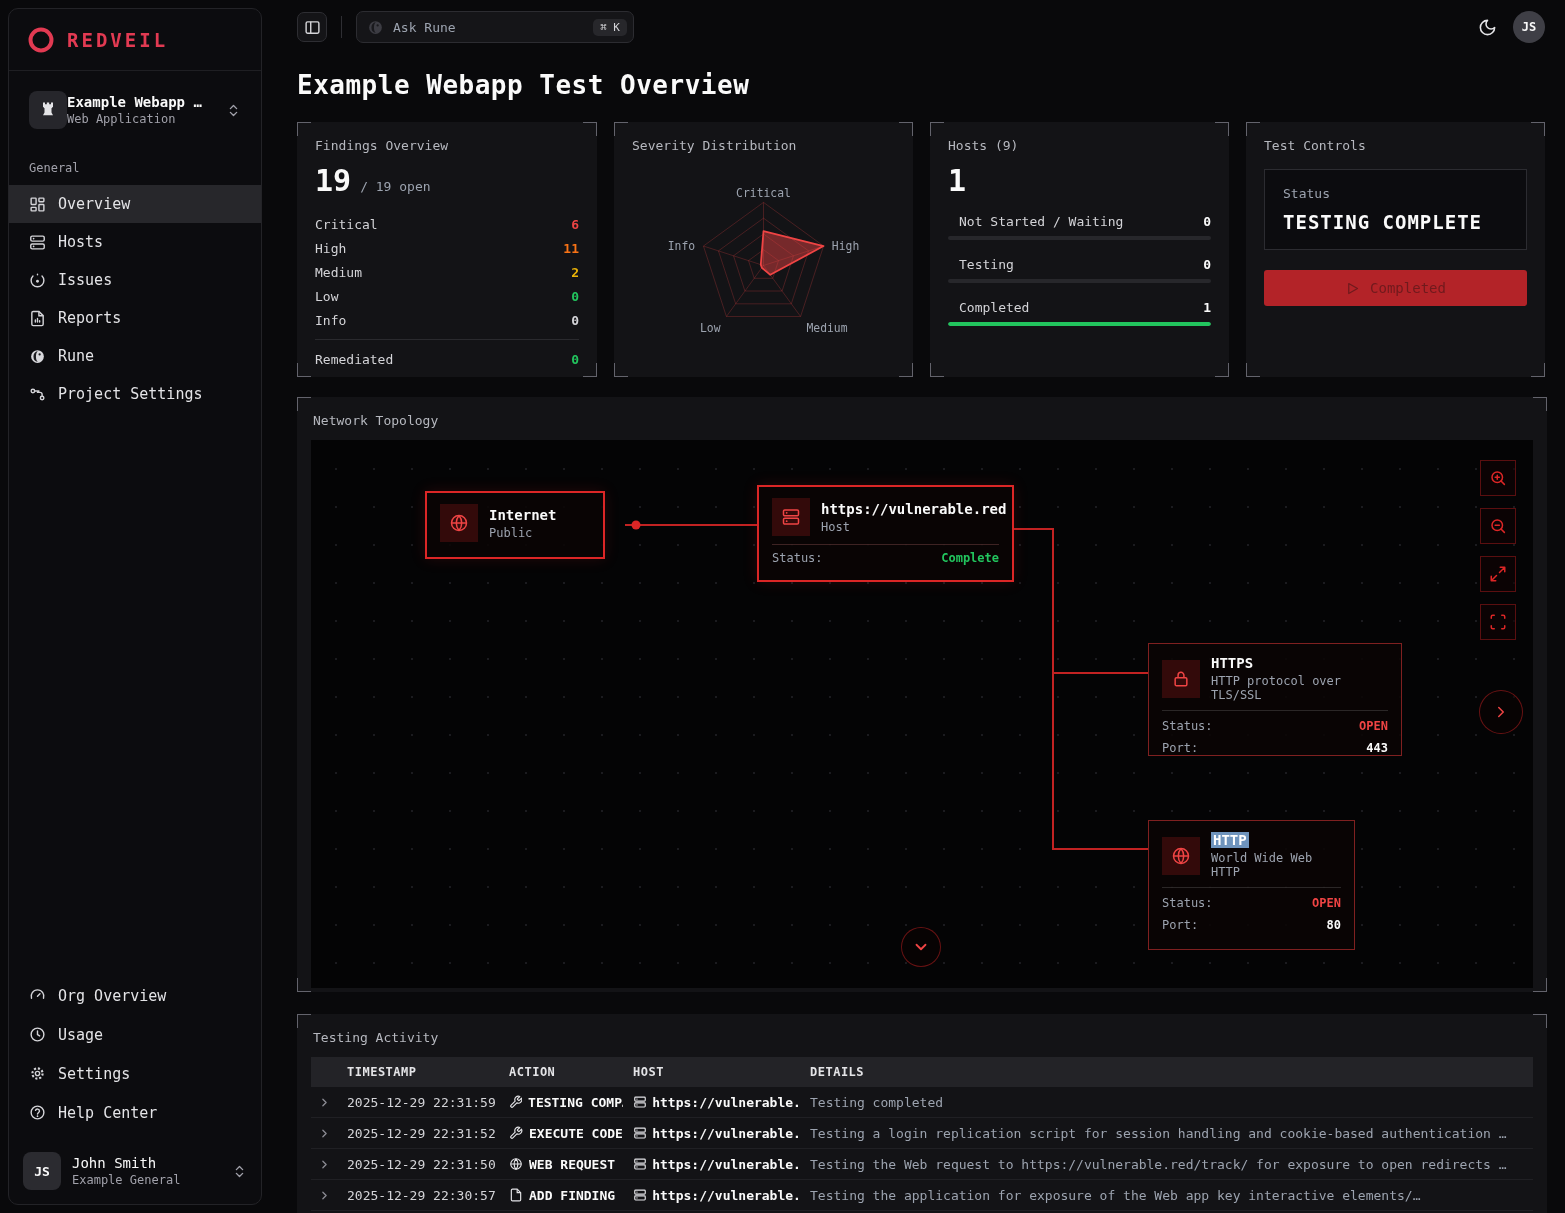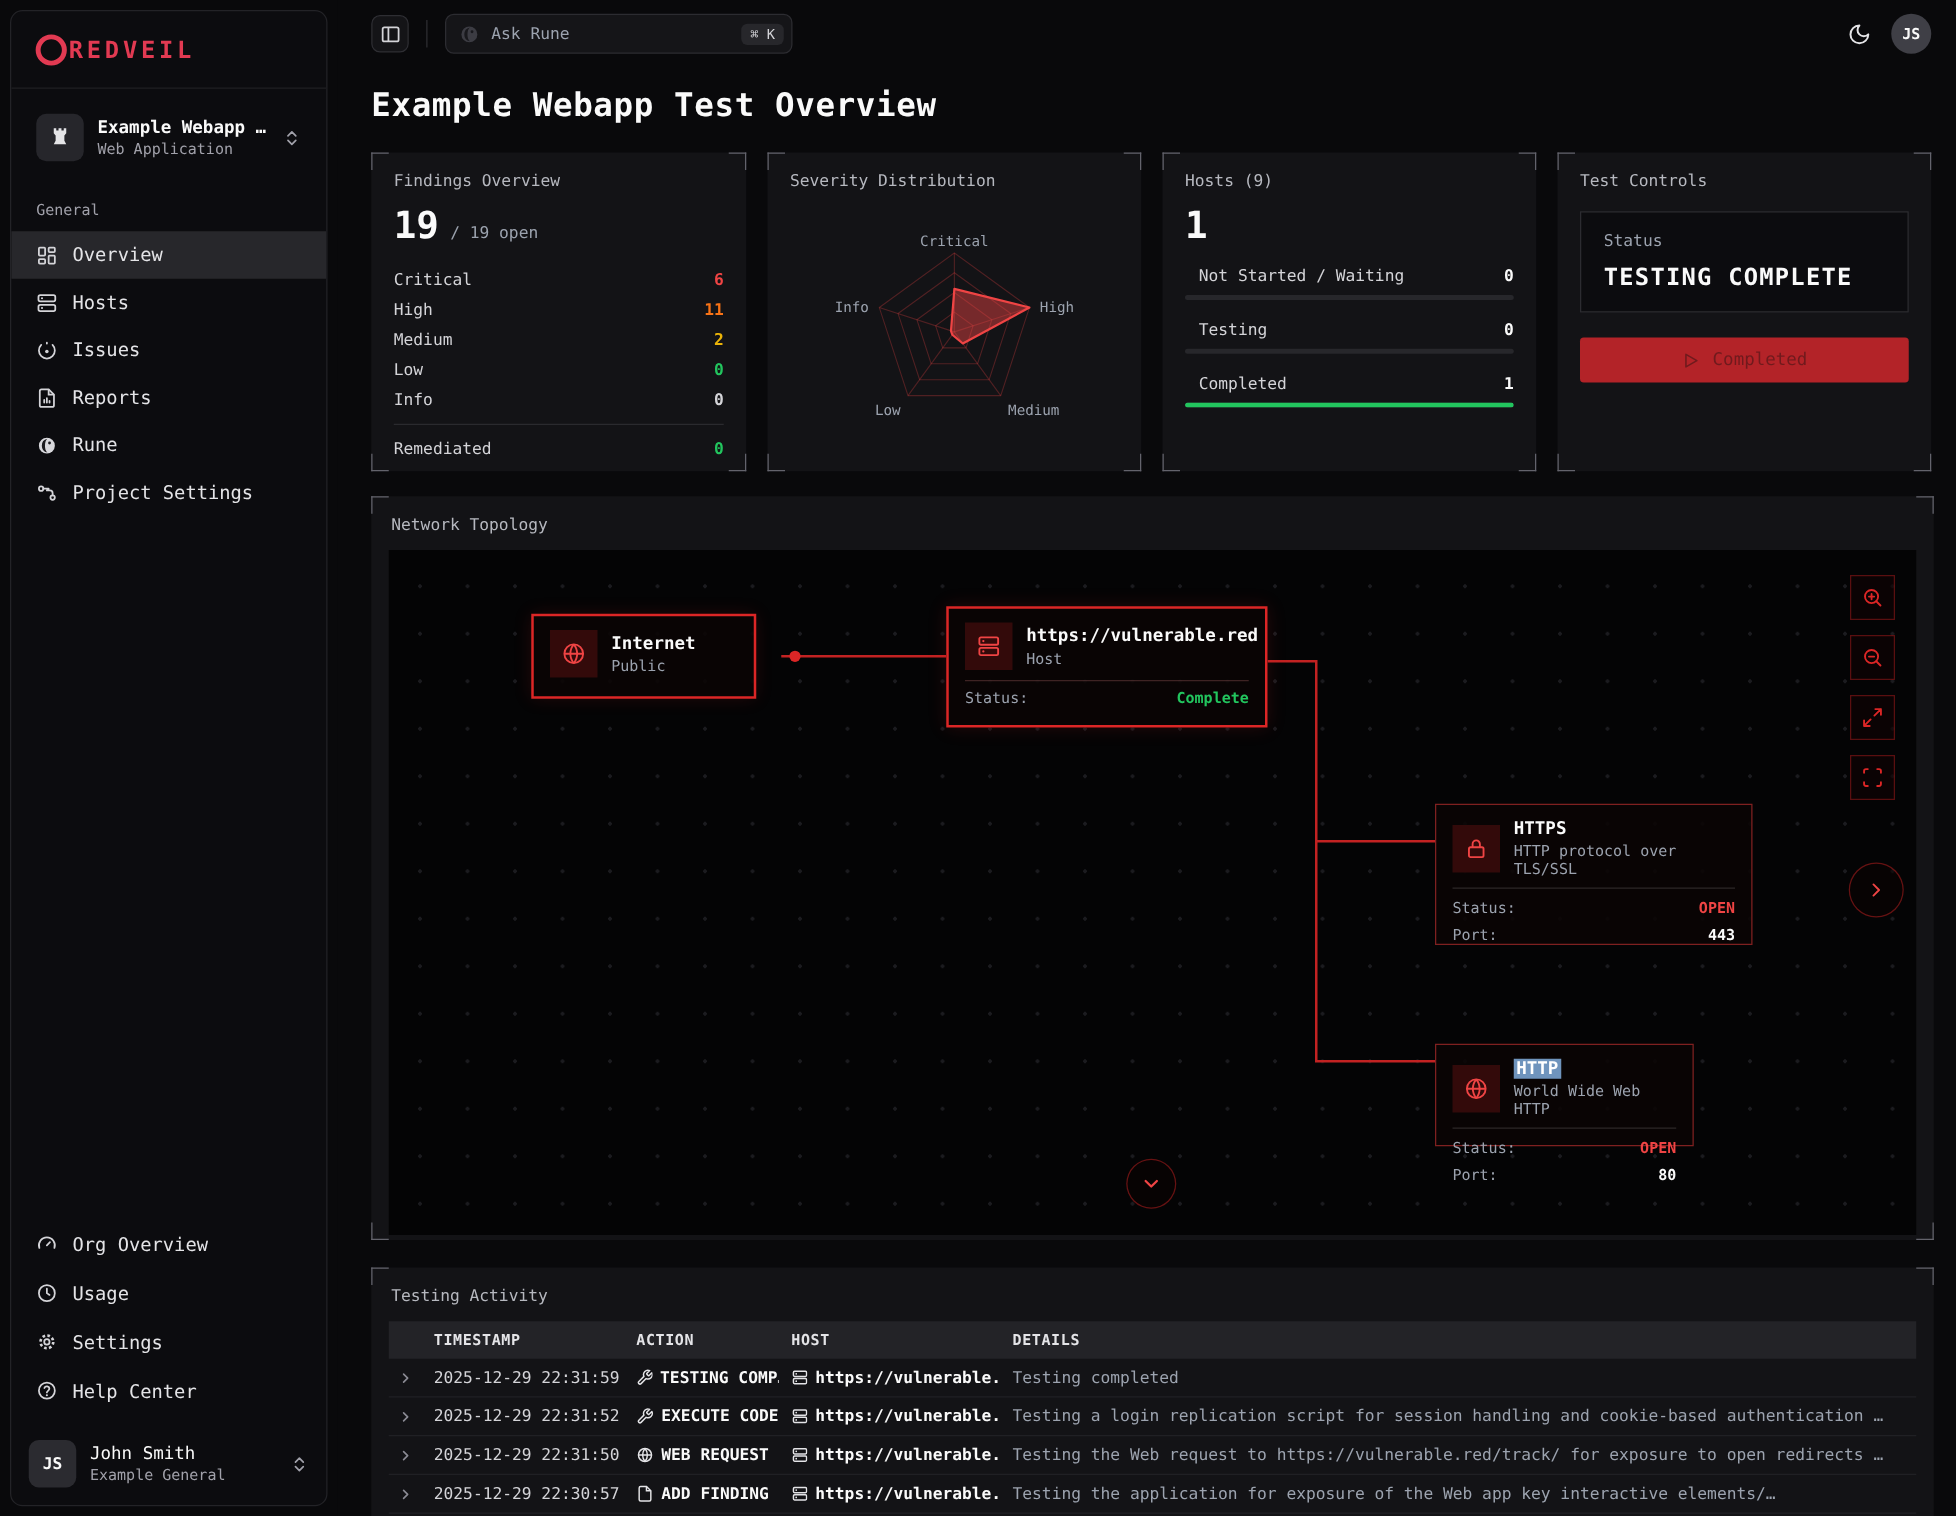--- a/index.html
+++ b/index.html
@@ -8,23 +8,23 @@
     background:#09090b; color:#e4e4e7;
     font-family:"DejaVu Sans Mono","Liberation Mono",monospace;
     font-size:13px;
   }
   .app { display:flex; width:100%; height:100%; }
 
   
   .sidebar { position:relative; width:270px; flex:0 0 270px; height:100%; background:#09090b; }
   .sidebar-inner { position:absolute; inset:8px; border:1px solid #232327; border-radius:10px;
     display:flex; flex-direction:column; overflow:hidden; background:#0c0c0f; }
-  .logo-row { display:flex; align-items:center; padding:0 18px; height:62px; border-bottom:1px solid #1f1f23; }
+  .logo-row { display:flex; align-items:center; gap:12px; padding:0 18px; height:62px; border-bottom:1px solid #1f1f23; }
   .brand-text { color:#e23a52; font-weight:bold; font-size:19px; letter-spacing:3px; }
-  .proj-row { display:flex; align-items:center; gap:11px; margin:14px 12px 4px; padding:6px 8px; border-radius:8px; cursor:pointer; }
+  .proj-row { display:flex; align-items:center; margin:14px 12px 4px; padding:6px 8px; border-radius:8px; cursor:pointer; }
   .proj-icon { width:38px; height:38px; border-radius:8px; background:#26262b; display:flex; align-items:center; justify-content:center; color:#e4e4e7; }
   .proj-name { font-weight:bold; font-size:14px; color:#fafafa; white-space:nowrap; }
   .proj-type { font-size:12px; color:#a1a1aa; margin-top:2px; }
   .proj-text { flex:1; min-width:0; }
   .chev-updown { color:#a1a1aa; }
   .section-label { padding:22px 20px 10px; font-size:12px; color:#a1a1aa; }
   .nav-item { display:flex; align-items:center; gap:12px; height:38px; padding:0 20px;
     color:#e4e4e7; font-size:15px; cursor:pointer; }
   .nav-item .nicon { width:17px; height:17px; display:flex; color:#d4d4d8; }
   .nav-item.active { background:#27272b; }
@@ -524,21 +524,21 @@
             <div class="node-row" style="padding-top:8px;">
               <span class="k">Status:</span>
               <span class="v v-red">OPEN</span>
             </div>
             <div class="node-row">
               <span class="k">Port:</span>
               <span class="v">443</span>
             </div>
           </div>
 
-          <div class="node node-weak" style="left:837px; top:380px; width:207px; height:82px;margin-top:15px;">
+          <div class="node node-weak" style="left:837px; top:380px; width:207px; height:130px;">
             <div class="node-head" style="padding-bottom:8px;">
               <div class="node-icon">
                 <svg width="20" height="20" viewBox="0 0 24 24" fill="none" stroke="currentColor" stroke-width="1.8">
                     <circle cx="12" cy="12" r="9"></circle>
                     <path d="M3 12h18M12 3a14 14 0 0 1 0 18M12 3a14 14 0 0 0 0 18"></path>
                   </svg>
               </div>
               <div>
                 <div class="node-title"><span class="sel-hl">HTTP</span></div>
                 <div class="node-sub">World Wide Web HTTP</div>

